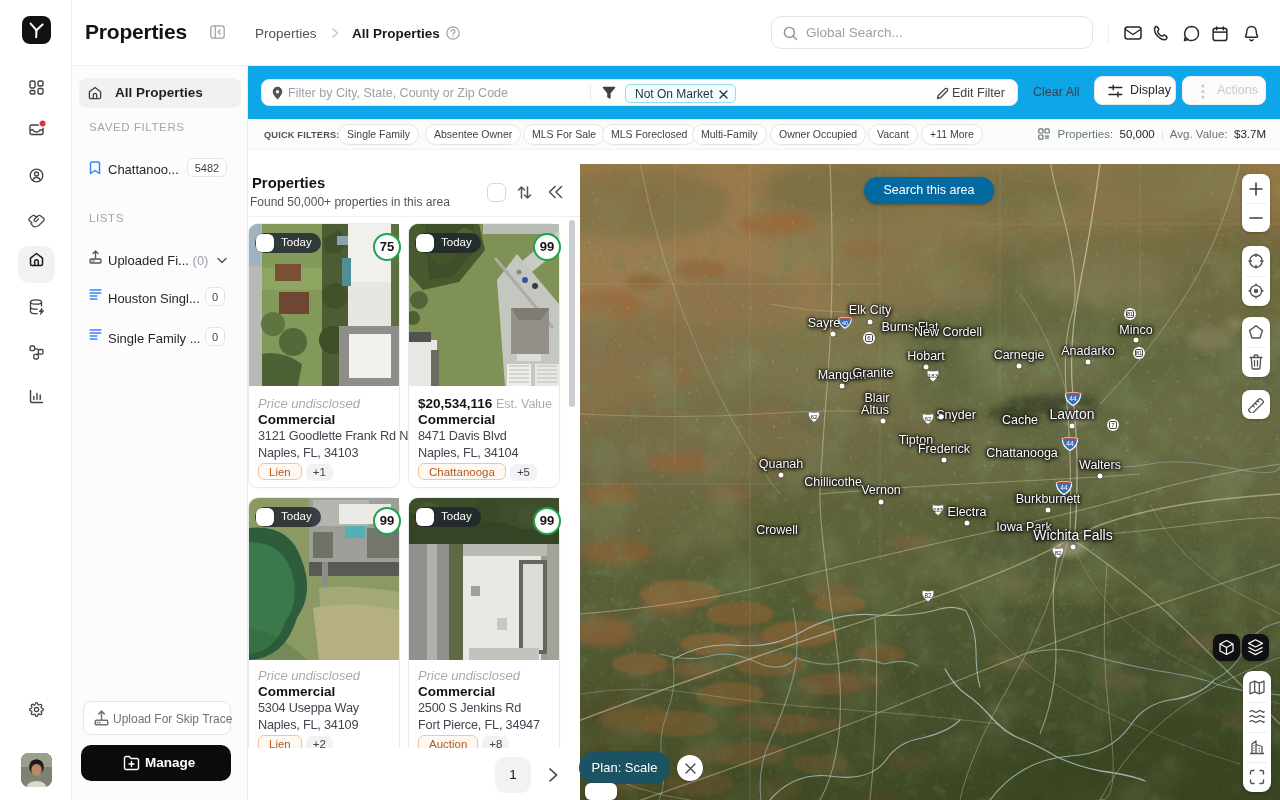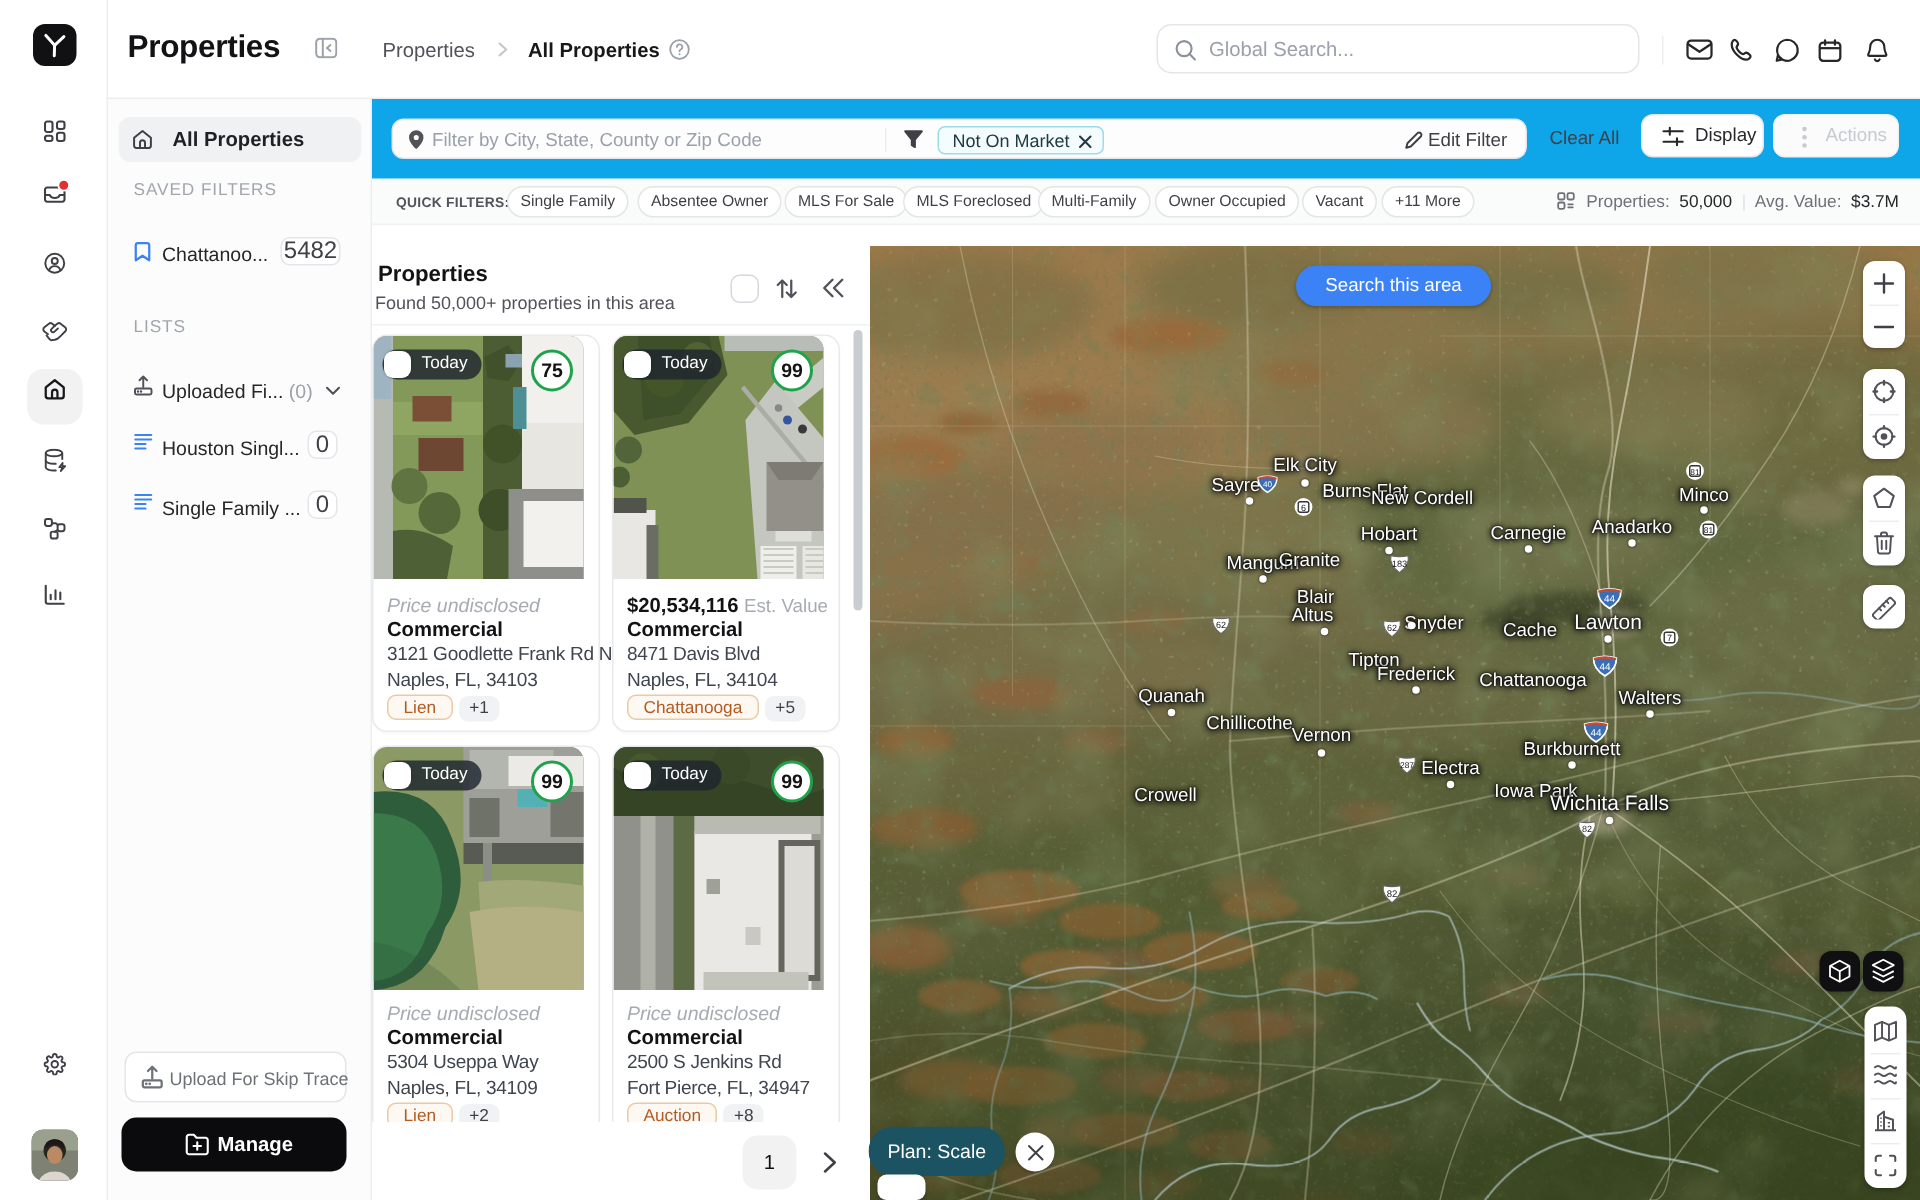--- a/index.html
+++ b/index.html
@@ -22,21 +22,21 @@
   #rail { position:absolute; left:0; top:0; width:72px; height:800px; background:#fff; border-right:1px solid #ebedef; z-index:31; }
   #railhome { position:absolute; left:18px; top:246px; width:37px; height:37px; background:#f2f2f3; border-radius:11px; }
   #avatar { position:absolute; left:21px; top:753px; width:31px; height:34px; border-radius:8px; overflow:hidden; background:#7e8274; }
 
   
   #sidebar { position:absolute; left:72px; top:66px; width:176px; height:734px; background:#fcfcfc; border-right:1px solid #ebedef; z-index:20; }
   #allprops { position:absolute; left:7px; top:12px; width:162px; height:30px; background:#f0f1f2; border-radius:8px; }
   #allprops span { position:absolute; left:36px; top:7px; font-size:13.5px; font-weight:bold; color:#1f2023; }
   .sechead { position:absolute; left:17px; font-size:11.5px; color:#a1a6ad; letter-spacing:0.6px; }
   .srow { position:absolute; left:17px; font-size:13px; color:#27272a; }
-  .badge { position:absolute; border:1px solid #e4e5e8; border-radius:6px; background:#fff; font-size:16px; color:#3f3f46; text-align:center; }
+  .badge { position:absolute; border:1px solid #e4e5e8; border-radius:6px; background:#fff; font-size:11px; color:#3f3f46; text-align:center; }
   #upskip { position:absolute; left:11px; top:635px; width:148px; height:34px; border:1px solid #e4e5e8; border-radius:8px; background:#fff; color:#6d7178; font-size:12.5px; line-height:32px; }
   #manage { position:absolute; left:9px; top:679px; width:150px; height:36px; background:#0b0b0d; border-radius:10px; color:#fff; font-size:13.5px; font-weight:bold; text-align:center; line-height:36px; }
 
   
   #filterbar { position:absolute; left:248px; top:66px; width:1032px; height:53px; background:#0ea5e9; z-index:10; }
   #bigfilter { position:absolute; left:13px; top:13px; width:757px; height:27px; border:1px solid #e4e5e8; border-radius:8px; background:#fdfdfe; }
   #bigfilter .ph { position:absolute; left:26px; top:6px; font-size:12.5px; color:#9aa1ab; }
   #notchip { position:absolute; left:363px; top:3.5px; height:19px; border:1px solid #99dcea; background:#f4fcfe; border-radius:5px; font-size:12px; color:#203a43; padding:0 22px 0 9px; line-height:18px; }
   #editfilter { position:absolute; left:690px; top:6px; font-size:12.5px; color:#3f3f46; }
   #clearall { position:absolute; left:785px; top:19px; font-size:12.5px; color:#3f3f46;text-align:center; }
@@ -51,21 +51,21 @@
   .qchip { position:absolute; top:5px; height:21px; border:1px solid #e4e5e8; border-radius:11px; background:#fff; font-size:10.5px; color:#3f3f46; line-height:19px; text-align:center; white-space:nowrap; padding:0 8px; }
   #qstats { position:absolute; right:14px; top:9px; font-size:11.5px; color:#6d7178; }
 
   
   #panel { position:absolute; left:248px; top:150px; width:332px; height:650px; background:#fff; z-index:5; }
   #ptitle { position:absolute; left:4px; top:25px; font-size:14.8px; font-weight:bold; color:#131316; }
   #psub { position:absolute; left:2px; top:45px; font-size:12px; color:#52525b; }
   #pcheck { position:absolute; left:239px; top:33px; width:19px; height:19px; border:1.5px solid #d4d7dc; border-radius:6px; background:#fff; }
   #phr { position:absolute; left:0; top:66px; width:332px; height:1px; background:#eef0f1; }
   .card { position:absolute; width:152px; border:1px solid #e9eaec; border-radius:10px; background:#fff; box-shadow:0 1px 2px rgba(0,0,0,0.03); }
-  .cimg { width:140px; height:162px; border-radius:9px 9px 0 0; overflow:hidden; position:relative; }
+  .cimg { width:159px; height:162px; border-radius:9px 9px 0 0; overflow:hidden; position:relative; }
   .todaypill { position:absolute; left:6px; top:9px; height:20px; background:rgba(31,37,46,0.82); border-radius:10px; color:#fff; font-size:11.5px; padding:0 9px 0 26px; line-height:19px; }
   .todaycheck { position:absolute; left:7px; top:10px; width:18px; height:18px; background:#fff; border-radius:6px; box-shadow:0 0 2px rgba(0,0,0,0.25); }
   .score { position:absolute; right:7px; top:9px; width:28px; height:28px; border-radius:50%; background:#fff; border:2.5px solid #1ea34c; color:#131316; font-size:13px; font-weight:bold; text-align:center; line-height:23px; }
   .cinfo { padding:10px 8px 0 9px; line-height:16.2px; }
   .price { font-size:13px; color:#a6abb3; font-style:italic; white-space:nowrap; }
   .price b { font-style:normal; font-weight:bold; color:#131316; font-size:13.5px; }
   .price i { font-style:normal; color:#a6abb3; font-size:12.5px; }
   .ctype { font-size:13.5px; font-weight:bold; color:#131316; }
   .caddr { font-size:12.7px; color:#3f4650; white-space:nowrap; letter-spacing:-0.2px; }
   .ctags { margin-top:2px; } .card.r2 .cinfo { padding-top:8px; }
@@ -73,21 +73,21 @@
   .tagg { display:inline-block; height:17px; background:#f1f2f3; border-radius:6px; color:#3f3f46; font-size:11.5px; padding:0 7px; line-height:17px; margin-left:4px; }
   #scrollbar { position:absolute; left:321px; top:70px; width:6px; height:187px; background:#c9cdd2; border-radius:3px; }
   #pfoot { position:absolute; left:0px; top:598px; width:330px; height:52px; background:#fff; }
   #pg1 { position:absolute; left:247px; top:9px; width:36px; height:36px; background:#f2f2f3; border-radius:10px; text-align:center; line-height:36px; font-size:13.5px; color:#131316; }
 
   
   #map { position:absolute; left:580px; top:164px; width:700px; height:636px; overflow:hidden; z-index:1; background:#77714c; }
   .mlabel { position:absolute; transform:translate(-50%,-50%); color:#fff; font-size:12.5px; white-space:nowrap; text-shadow:0 0 1px rgba(8,8,10,1), 0 0 2px rgba(8,8,10,1), 0 0 4px rgba(8,8,10,.95), 0 1px 4px rgba(8,8,10,.95), 0 0 7px rgba(8,8,10,.55); z-index:4; }
   .mlabel.big { font-size:14px; }
   .mdot { position:absolute; width:5px; height:5px; border-radius:50%; background:#fff; box-shadow:0 0 2px rgba(0,0,0,.8); transform:translate(-50%,-50%); z-index:4; }
-  #searcharea { position:absolute; left:864px; top:177px; width:130px; height:27px; background:#3b82f6; border-radius:14px; color:#fff; font-size:12.5px; text-align:center; line-height:27px; z-index:6; box-shadow:0 1px 3px rgba(0,0,0,.3); }
+  #searcharea { position:absolute; left:864px; top:177px; width:130px; height:27px; background:#0369a1; border-radius:14px; color:#fff; font-size:12.5px; text-align:center; line-height:27px; z-index:6; box-shadow:0 1px 3px rgba(0,0,0,.3); }
   .mapctl { position:absolute; background:#fff; border-radius:8px; box-shadow:0 1px 3px rgba(0,0,0,.25); z-index:6; }
   #planpill { position:absolute; left:579px; top:751px; width:91px; height:33px; background:#1b5363; border-radius:17px; color:#fff; font-size:13px; text-align:center; line-height:33px; z-index:6; }
   #planx { position:absolute; left:677px; top:755px; width:26px; height:26px; background:#fff; border-radius:50%; z-index:6; box-shadow:0 1px 2px rgba(0,0,0,.25); }
   .shield { position:absolute; transform:translate(-50%,-50%); z-index:4; }
 </style>
 </head>
 <body>
 
 <div id="map">
   <svg width="700" height="636" viewBox="0 0 700 636">

